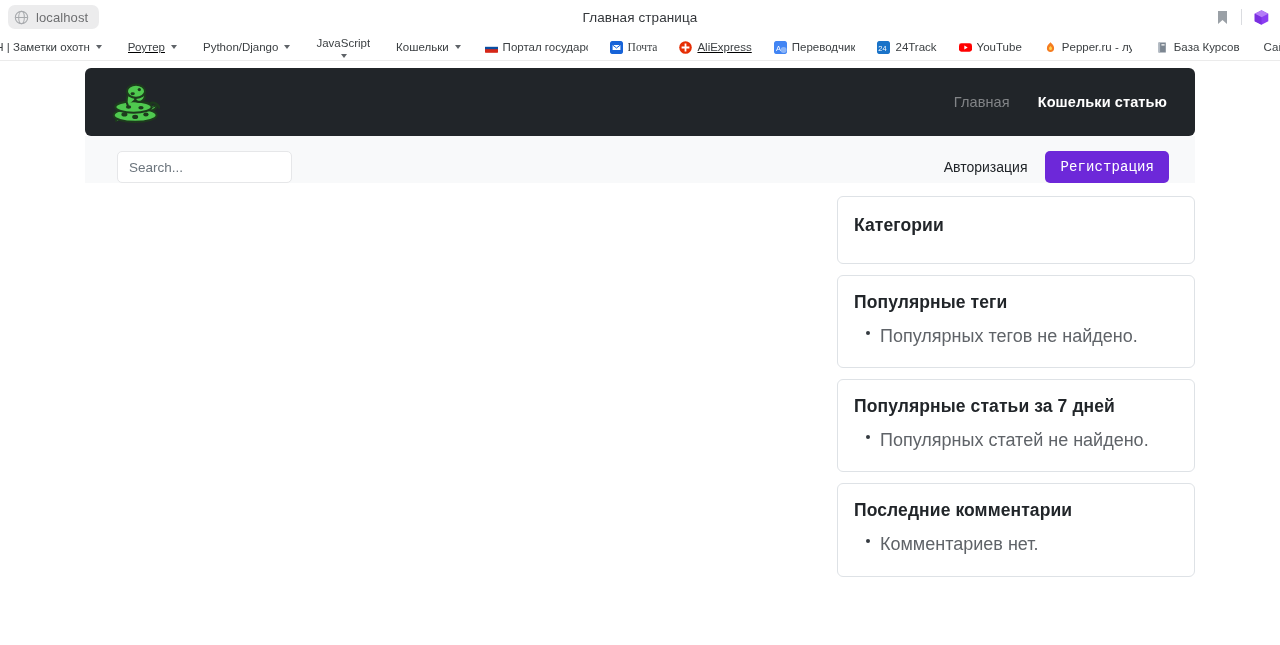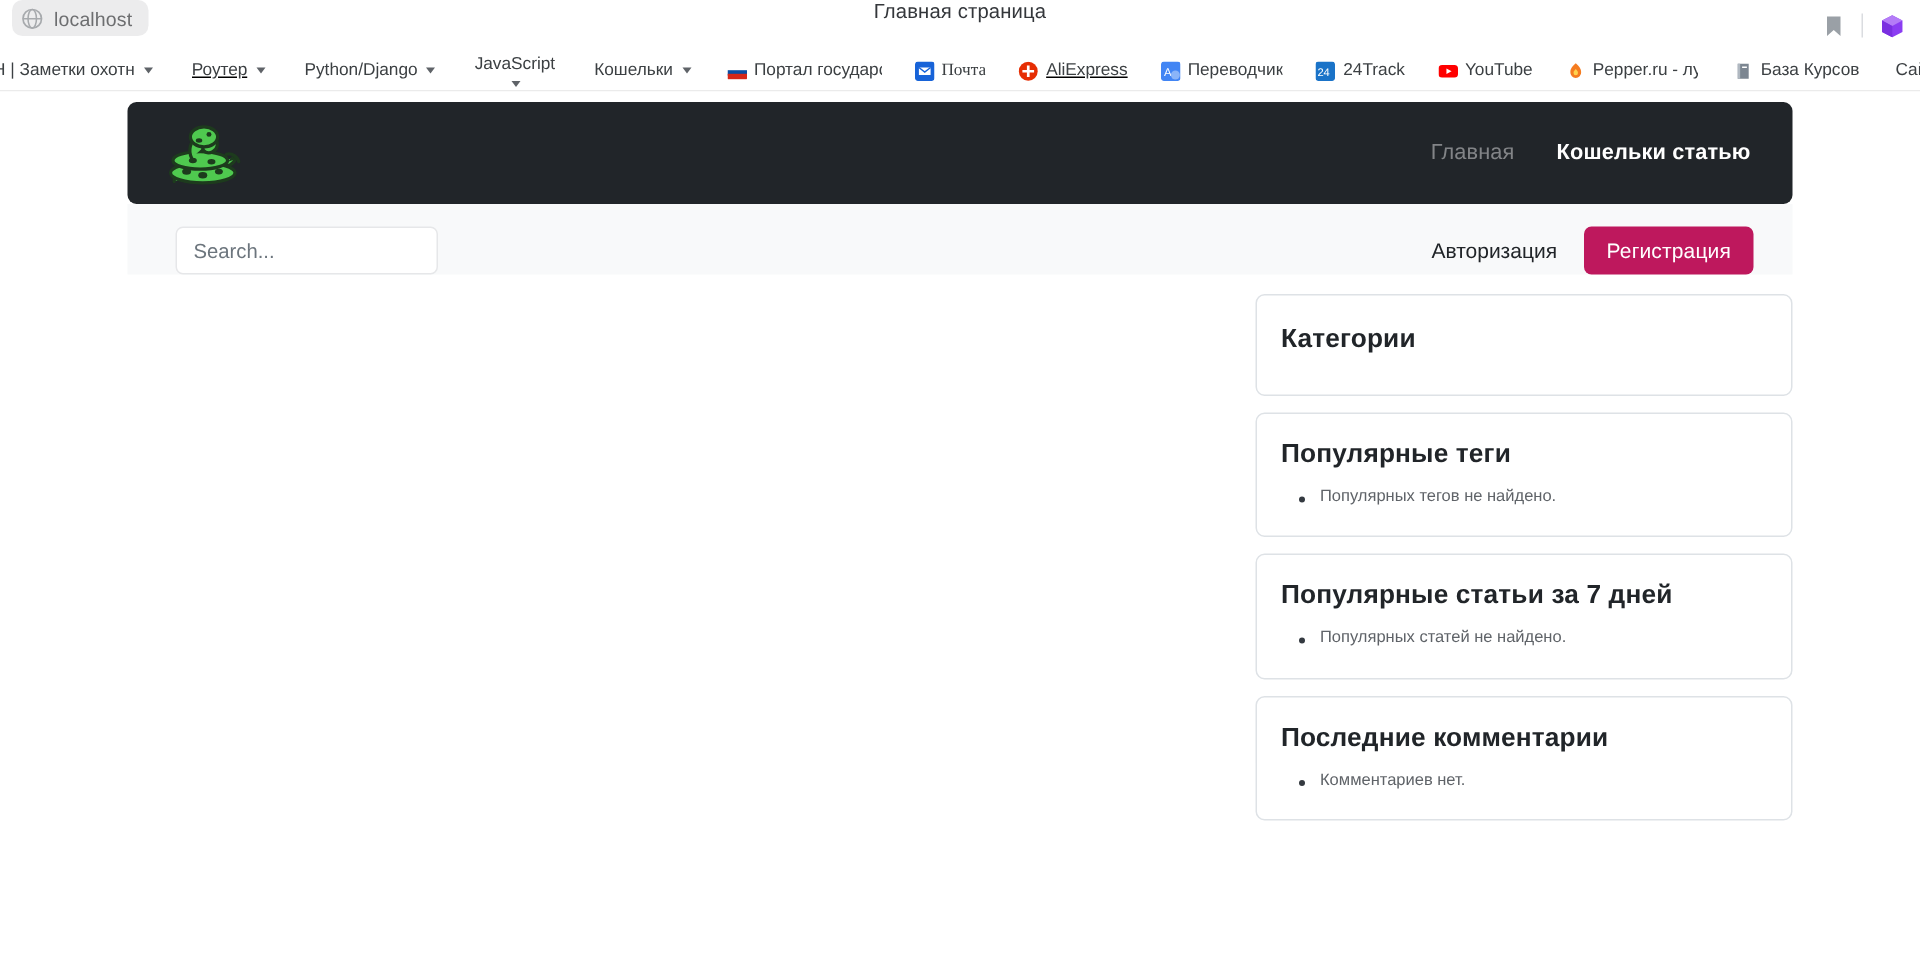--- a/index.html
+++ b/index.html
@@ -10,20 +10,21 @@
     overflow: hidden;
   }
 
   
   .browser-chrome { width: 1280px; background: #ffffff; }
 
   .title-bar {
     position: relative;
     height: 34px;
     display: flex;
+    align-items: center;
     padding: 0 8px;
     background: #ffffff;
   }
   .tab-pill {
     display: flex;
     align-items: center;
     gap: 7px;
     background: #ececed;
     border-radius: 7px;
     padding: 3px 11px 3px 6px;
@@ -165,28 +166,28 @@
     outline: none;
   }
   .search-input::placeholder { color: #6c757d; }
   .auth-area { display: flex; align-items: center; gap: 18px; }
   .auth-link {
     font-size: 14px;
     color: #212529;
     text-decoration: none;
   }
   .btn-register {
-    background: #be185d;
+    background: #6d28d9;
     color: #ffffff;
     font-size: 14px;
     border: none;
     border-radius: 5px;
     padding: 8px 15px;
     cursor: pointer;
-    font-family: Liberation Sans, sans-serif;
+    font-family: Liberation Mono, monospace;
     letter-spacing: .1px;
   }
 
   
   .content-row {
     display: flex;
     gap: 0;
     padding-top: 13px;
   }
   .col-main { flex: 1 1 auto; min-height: 60px; }
@@ -208,21 +209,21 @@
     font-weight: bold;
     letter-spacing: .1px;
   }
   .card-empty-list {
     list-style: none;
     margin-top: 11px;
   }
   .card-empty-list li {
     position: relative;
     padding-left: 26px;
-    font-size: 11px;
+    font-size: 18px;
     color: #5f6368;
     line-height: 1.4;
   }
   .card-empty-list li::before {
     content: "";
     position: absolute;
     left: 12px; top: 7px;
     width: 4px; height: 4px;
     border-radius: 50%;
     background: #343a40;

